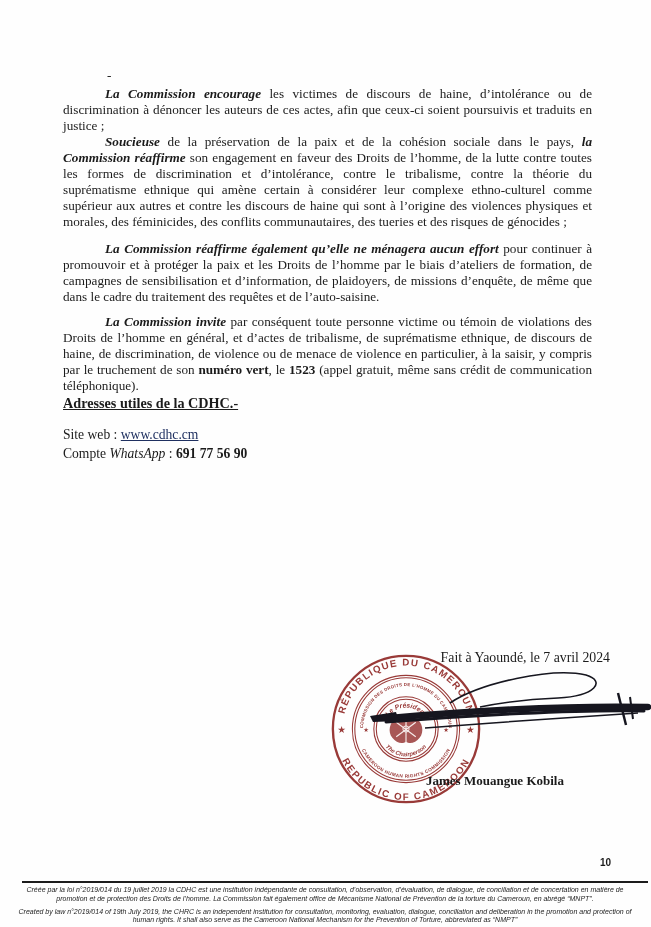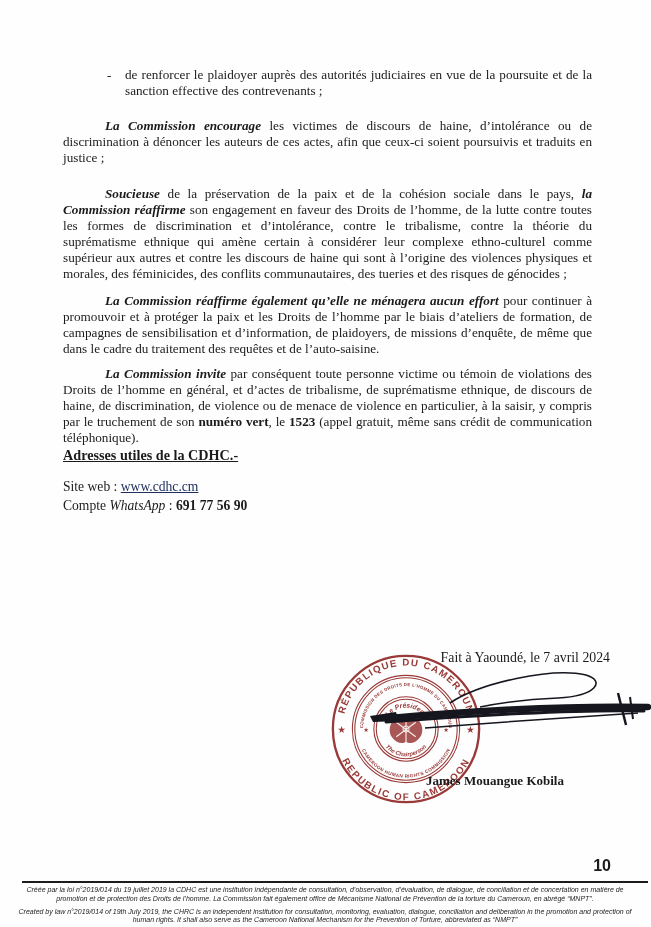--- a/index.html
+++ b/index.html
@@ -11,58 +11,57 @@
     font-family:"Liberation Serif", serif;
     overflow:hidden;
   }
   .text-col {
     position:absolute; left:63px; top:67px; width:529px;
     font-size:13.2px; line-height:16px; text-align:justify;
   }
   .bullet-item { position:relative; padding-left:62px; }
   .bullet-item .dash { position:absolute; left:44px; top:0; }
   p.para { text-indent:42px; }
-  .mt19 { margin-top:19px; } .mt10 { margin-top:20px; }
+  .mt19 { margin-top:19px; } .mt10 { margin-top:0; }
   .mt11 { margin-top:11px; } .mt9 { margin-top:9px; }
   .bi { font-weight:bold; font-style:italic; }
   .b  { font-weight:bold; }
   .i  { font-style:italic; }
   .addr-heading {
     font-weight:bold; text-decoration:underline;
     font-size:14.2px; text-align:left; line-height:18px;
   }
   .contacts { margin-top:13px; text-align:left; font-size:13.6px; line-height:19px; }
   .weblink { color:#1f3060; font-weight:normal; text-decoration:underline; cursor:pointer; }
   .dateline { position:absolute; top:650px; right:41px; font-size:13.8px; }
   .stamp-wrap { position:absolute; left:328px; top:651px; width:156px; height:156px; }
   .sig-svg { position:absolute; left:300px; top:655px; z-index:3; }
   .signer-name {
     position:absolute; left:426px; top:773px; z-index:4;
     font-weight:bold; font-size:13px;
   }
   .page-num {
     position:absolute; top:857px; right:40px;
-    font-family:"Liberation Sans", sans-serif; font-size:16px; font-weight:bold;
+    font-family:"Liberation Sans", sans-serif; font-size:10px; font-weight:bold;
   }
   .footer-rule { position:absolute; top:881px; left:22px; width:626px; height:2px; background:#1c1c1c; }
   .footer-text {
     position:absolute; top:886px; left:15px; width:620px; text-align:center;
     font-family:"Liberation Sans", sans-serif; font-style:italic;
     font-size:7px; line-height:8.8px; color:#242424;
   }
   .footer-text p + p { margin-top:4px; }
 </style>
 </head>
 <body>
 
 <div class="text-col">
 
   <div class="bullet-item">
     <span class="dash">-</span>
-    <span>de renforcer le plaidoyer auprès des autorités judiciaires en vue de la poursuite et de la sanction effective des contrevenants ;</span>
   </div>
 
   <p class="para mt19"><span class="bi">La Commission encourage</span><span> les victimes de discours de haine, d’intolérance ou de discrimination à dénoncer les auteurs de ces actes, afin que ceux-ci soient poursuivis et traduits en justice ;</span></p>
 
   <p class="para mt10"><span class="bi">Soucieuse</span><span> de la préservation de la paix et de la cohésion sociale dans le pays, </span><span class="bi">la Commission réaffirme</span><span> son engagement en faveur des Droits de l’homme, de la lutte contre toutes les formes de discrimination et d’intolérance, contre le tribalisme, contre la théorie du suprématisme ethnique qui amène certain à considérer leur complexe ethno-culturel comme supérieur aux autres et contre les discours de haine qui sont à l’origine des violences physiques et morales, des féminicides, des conflits communautaires, des tueries et des risques de génocides ;</span></p>
 
   <p class="para mt11"><span class="bi">La Commission réaffirme également qu’elle ne ménagera aucun effort</span><span> pour continuer à promouvoir et à protéger la paix et les Droits de l’homme par le biais d’ateliers de formation, de campagnes de sensibilisation et d’information, de plaidoyers, de missions d’enquête, de même que dans le cadre du traitement des requêtes et de l’auto-saisine.</span></p>
 
   <p class="para mt9"><span class="bi">La Commission invite</span><span> par conséquent toute personne victime ou témoin de violations des Droits de l’homme en général, et d’actes de tribalisme, de suprématisme ethnique, de discours de haine, de discrimination, de violence ou de menace de violence en particulier, à la saisir, y compris par le truchement de son </span><span class="b">numéro vert</span><span>, le </span><span class="b">1523</span><span> (appel gratuit, même sans crédit de communication téléphonique).</span></p>
 

